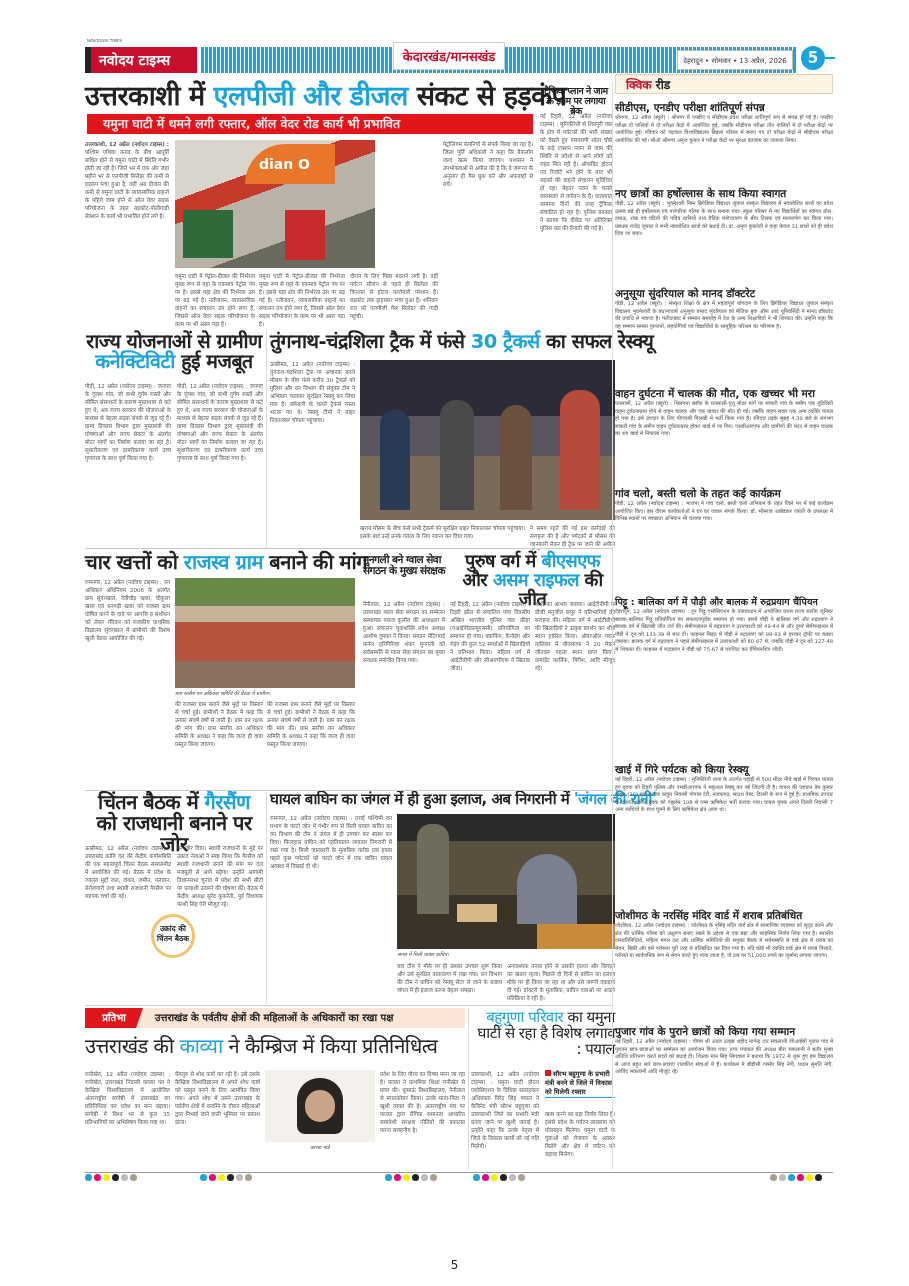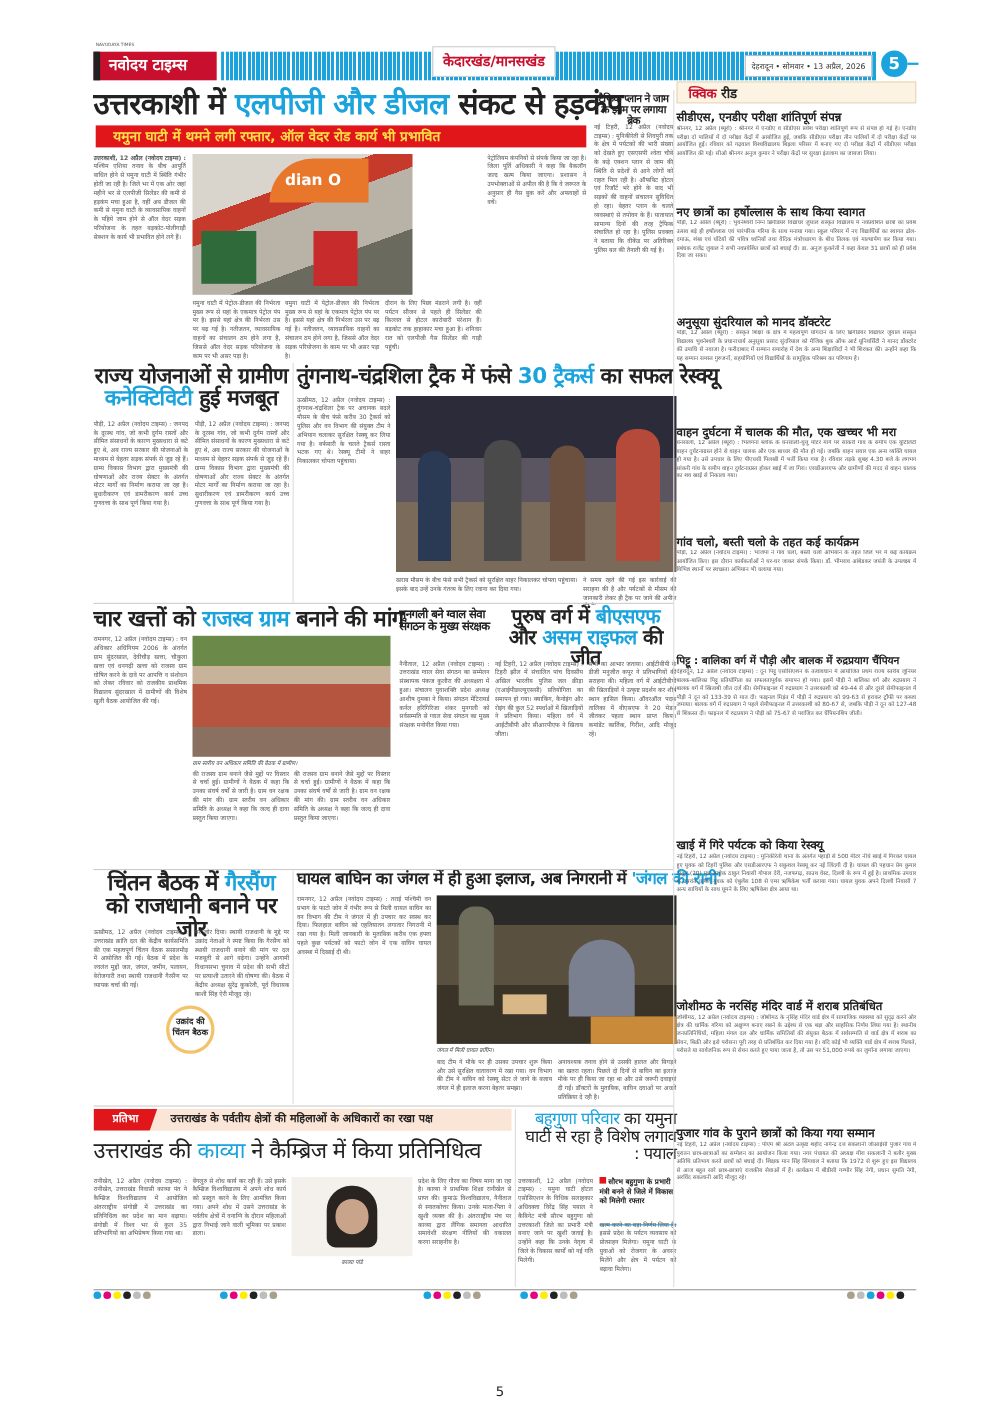--- a/index.html
+++ b/index.html
@@ -14,21 +14,21 @@
 .mast .section{position:absolute;left:308px;top:0;width:112px;height:28px;background:#fff;border:1px solid #ccc;color:#c8102e;font-weight:bold;font-size:13px;text-align:center;line-height:28px}
 .mast .datebox{position:absolute;left:592px;top:8px;width:116px;height:20px;background:#fff;border:1px solid #bbb;font-size:7px;line-height:20px;text-align:center;color:#333}
 .mast .pageno{position:absolute;left:716px;top:4px;width:24px;height:24px;border-radius:50%;background:#1aa3dc;color:#fff;font-weight:bold;font-size:15px;text-align:center;line-height:24px}
 .mast .pageline{position:absolute;left:740px;top:15px;width:10px;height:2px;background:#1aa3dc}
 
 .hl{font-weight:bold;color:#222;letter-spacing:-0.5px;line-height:1.05}
 .hl .blue{color:#1aa3dc}
 .body{font-size:5.5px;line-height:8px;color:#555;text-align:justify}
 .photo{background:#8a7d6e;position:absolute;overflow:hidden}
 .caption{font-size:5px;color:#444;font-style:italic}
-.redbar{background:#e0161b;color:#fde047;font-weight:bold}
+.redbar{background:#e0161b;color:#e5e5e5;font-weight:bold}
 .col-rule{position:absolute;width:1px;background:#ddd}
 .hr{position:absolute;height:1px;background:#ccc}
 
 .right{position:absolute;left:530px;top:44px;width:218px;height:1085px}
 .quick{position:absolute;left:0;top:0;width:218px;height:20px;background:#fdf3e3;border:1px solid #e6d6b8;font-weight:bold;font-size:12px;line-height:20px;padding-left:10px}
 .quick .q1{color:#c8102e}
 .rh{font-weight:bold;font-size:10.5px;color:#222;margin-top:3px;line-height:13px}
 .rb{font-size:5.2px;line-height:7.6px;color:#555;text-align:justify}
 .badge{position:absolute;width:44px;height:44px;border-radius:50%;border:3px solid #f4c26b;background:#fff;text-align:center;font-size:7.5px;font-weight:bold;line-height:10px;padding-top:7px}
 .pratibha{position:absolute;left:0;top:978px;width:380px;height:20px;background:#fbe5d6}
@@ -143,21 +143,21 @@
     <div style="position:absolute;left:32px;top:8px;width:46px;height:56px;background:#2a2420;border-radius:22px 22px 8px 8px"></div>
     <div style="position:absolute;left:40px;top:20px;width:30px;height:32px;background:#c9a38a;border-radius:15px"></div>
   </div>
   <div class="abs caption" style="left:180px;top:1114px;width:110px;text-align:center">काव्या पांडे</div>
   <div class="abs body" style="left:295px;top:1040px;width:85px;height:100px;overflow:hidden">प्रदेश के लिए गौरव का विषय माना जा रहा है। काव्या ने प्राथमिक शिक्षा रानीखेत से प्राप्त की। कुमाऊं विश्वविद्यालय, नैनीताल से स्नातकोत्तर किया। उनके माता-पिता ने खुशी व्यक्त की है। अंतरराष्ट्रीय मंच पर काव्या द्वारा लैंगिक समानता आधारित समावेशी संरक्षण नीतियों की वकालत करना सराहनीय है।</div>
 
   <div class="abs hl" style="left:386px;top:980px;width:144px;font-size:15px;text-align:right;font-weight:normal">
     <span class="blue">बहुगुणा परिवार</span><span> का यमुना घाटी से रहा है विशेष लगाव : पयाल</span>
   </div>
   <div class="abs body" style="left:386px;top:1040px;width:68px;height:100px;overflow:hidden">उत्तरकाशी, 12 अप्रैल (नवोदय टाइम्स) : यमुना घाटी होटल एसोसिएशन के विधिक सलाहकार अधिवक्ता विरेंद्र सिंह पयाल ने कैबिनेट मंत्री सौरभ बहुगुणा को उत्तरकाशी जिले का प्रभारी मंत्री बनाए जाने पर खुशी जताई है। उन्होंने कहा कि उनके नेतृत्व में जिले के विकास कार्यों को नई गति मिलेगी।</div>
-  <div class="abs" style="left:460px;top:1040px;width:70px;font-size:6.5px;font-weight:bold;line-height:9px;color:#222;border-bottom:1px solid #1aa3dc;padding-bottom:16px">
+  <div class="abs" style="left:460px;top:1040px;width:70px;font-size:6.5px;font-weight:bold;line-height:9px;color:#222;border-bottom:1px solid #1aa3dc;padding-bottom:0">
     <span style="display:inline-block;width:6px;height:6px;background:#e0161b;margin-right:2px"></span><span>सौरभ बहुगुणा के प्रभारी मंत्री बनने से जिले में विकास को मिलेगी रफ्तार</span>
   </div>
   <div class="abs body" style="left:460px;top:1080px;width:70px;height:60px;overflow:hidden">खत्म करने का बड़ा निर्णय लिया है। इससे प्रदेश के पर्यटन व्यवसाय को प्रोत्साहन मिलेगा। यमुना घाटी के युवाओं को रोजगार के अवसर मिलेंगे और क्षेत्र में पर्यटन को बढ़ावा मिलेगा।</div>
 
   <div class="right">
     <div class="quick">
       <span class="q1">क्विक</span><span> रीड</span>
     </div>
     <div style="position:absolute;left:0;top:24px;width:218px">
       <div>

